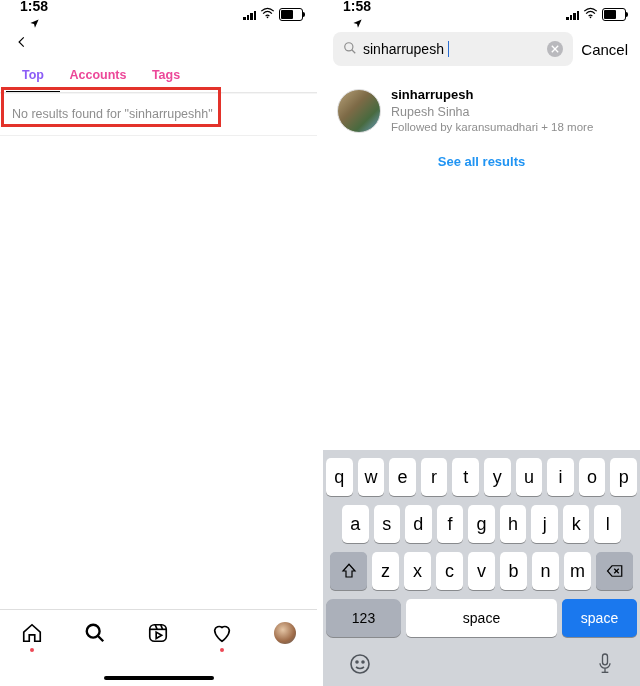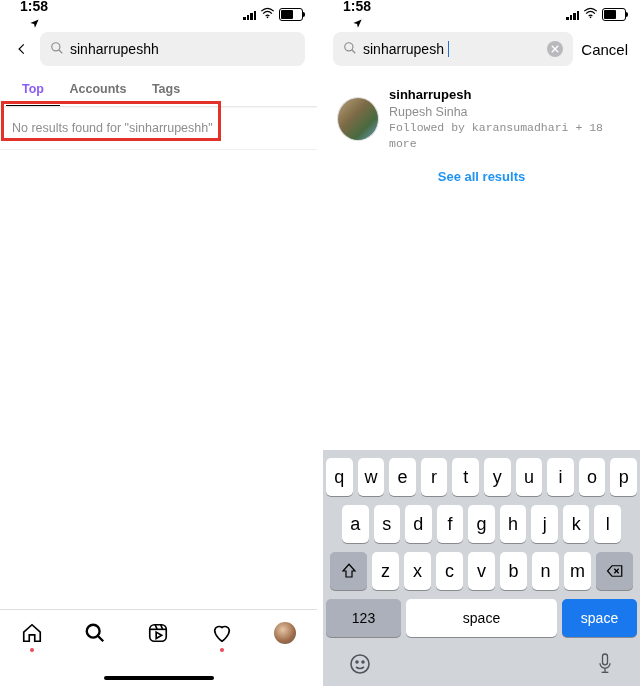--- a/index.html
+++ b/index.html
@@ -29,59 +29,59 @@
   .back{width:20px;height:20px;display:flex;align-items:center;justify-content:center;}
   .back svg{width:14px;height:14px;stroke:#000;stroke-width:2;fill:none;}
   .searchbox{flex:1;height:34px;background:#efefef;border-radius:8px;display:flex;align-items:center;padding:0 10px;gap:6px;font-size:14px;color:#000;}
   .mag svg{width:14px;height:14px;stroke:#8e8e8e;stroke-width:2;fill:none;}
   .cursor{display:inline-block;width:1.5px;height:16px;background:#2a6dd1;margin-left:-2px;}
   .clear{width:16px;height:16px;border-radius:50%;background:#b9b9bd;display:flex;align-items:center;justify-content:center;color:#fff;font-size:11px;}
   .cancel{font-size:15px;color:#000;}
 
   
   .tabs{display:flex;padding:0 6px;border-bottom:1px solid #e7e7e7;box-shadow:0 1px 0 rgba(0,0,0,0.04);}
-  .tabs .tab{padding:8px 6px 9px;font-size:12.5px;font-weight:600;color:#737373;text-align:center;}
+  .tabs .tab{padding:8px 6px 9px;font-size:12.5px;font-weight:600;color:#ec4899;text-align:center;}
   .tabs .tab:nth-child(1){width:42px;}
   .tabs .tab:nth-child(2){width:64px;}
   .tabs .tab:nth-child(3){width:48px;}
   .tabs .tab:nth-child(4){width:50px;}
   .tabs .tab:nth-child(5){width:56px;margin-left:auto;}
   .tabs .tab.active{color:#8b5cf6;border-bottom:1.5px solid #000;}
 
   .noresults-wrap{position:relative;}
   .highlight-box{position:absolute;left:1px;top:-6px;width:220px;height:40px;border:3px solid #e3322a;box-sizing:border-box;}
   .noresults{padding:14px 12px;font-size:12.5px;color:#8e8e8e;border-bottom:1px solid #efefef;}
 
   
   .reswrap{padding:6px 0;}
   .resrow{display:flex;align-items:center;gap:10px;padding:6px 14px;}
   .avatar{width:42px;height:42px;border-radius:50%;background:linear-gradient(135deg,#b7a27a 0%,#7d6a46 40%,#486a3f 70%,#6da0c8 100%);border:1px solid #ddd;}
   .resinfo{display:flex;flex-direction:column;line-height:1.35;}
   .resinfo .u{font-size:13px;font-weight:600;color:#000;}
   .resinfo .n{font-size:12.5px;color:#8e8e8e;}
-  .resinfo .f{font-size:11.5px;color:#8e8e8e;font-family:Liberation Mono, monospace;}
+  .resinfo .f{font-size:11.5px;color:#8e8e8e;}
   .seeall{text-align:center;padding:12px 0;color:#2094f3;font-size:13px;font-weight:600;}
 
   
   .bottomnav{position:absolute;left:0;right:0;bottom:0;height:66px;border-top:1px solid #dedede;display:flex;justify-content:space-around;align-items:flex-start;padding-top:10px;background:#fff;}
   .bottomnav .ni{width:26px;height:26px;display:flex;align-items:center;justify-content:center;position:relative;}
   .bottomnav svg{width:22px;height:22px;stroke:#000;stroke-width:1.8;fill:none;}
   .dot{position:absolute;bottom:-6px;left:50%;transform:translateX(-50%);width:4px;height:4px;border-radius:50%;background:#ed4956;}
   .navavatar{width:22px;height:22px;border-radius:50%;background:radial-gradient(circle at 40% 35%,#e5c6a6 0%,#9d6a47 60%,#5c5c5c 100%);}
   .homeind{position:absolute;left:50%;bottom:6px;transform:translateX(-50%);width:110px;height:4px;border-radius:3px;background:#000;}
 
   
   .kbd{position:absolute;left:0;right:0;bottom:0;height:236px;background:#d1d4d9;padding:8px 3px 4px;box-sizing:border-box;display:flex;flex-direction:column;gap:9px;}
   .krow{display:flex;gap:5px;justify-content:center;}
   .key{height:38px;flex:1;max-width:27px;background:#fff;border-radius:5px;box-shadow:0 1px 0 rgba(0,0,0,.35);display:flex;align-items:center;justify-content:center;font-size:18px;color:#000;}
   .krow.r2{padding:0 16px;}
   .keysp{height:38px;background:#abb0ba;border-radius:5px;box-shadow:0 1px 0 rgba(0,0,0,.35);display:flex;align-items:center;justify-content:center;font-size:16px;color:#000;}
   .shift{width:37px;}
   .bksp{width:37px;}
-  .k123{width:75px;font-size:14px;}
+  .k123{width:75px;font-size:14px;border-radius:7px;}
   .space{flex:1;background:#fff;font-size:14px;}
   .search{width:75px;background:#1a78ee;color:#fff;font-size:14px;}
   .kbot{display:flex;justify-content:space-between;padding:6px 22px 0;font-size:20px;color:#50555c;}
   .shift svg,.bksp svg{width:18px;height:18px;stroke:#000;stroke-width:1.6;fill:none;}
 
   
   .hd-right{display:flex;align-items:center;gap:8px;padding:8px 12px 8px 10px;}
   .hd-right .searchbox{flex:1;}
 </style>
 </head>
@@ -116,29 +116,20 @@
             <span class="fill"></span>
           </span>
       </div>
     </div>
 
     <div class="hd-left">
       <div class="back">
         <svg viewBox="0 0 24 24">
             <polyline points="15 4 7 12 15 20"></polyline>
           </svg>
-      </div>
-      <div class="searchbox">
-        <span class="mag">
-          <svg viewBox="0 0 24 24">
-              <circle cx="10" cy="10" r="7"></circle>
-              <line x1="15" y1="15" x2="21" y2="21"></line>
-            </svg>
-        </span>
-        <span>sinharrupeshh</span>
       </div>
     </div>
 
     <div class="tabs">
       <div class="tab active">Top</div>
       <div class="tab">Accounts</div>
       <div class="tab">Tags</div>
     </div>
 
     <div class="noresults-wrap">

